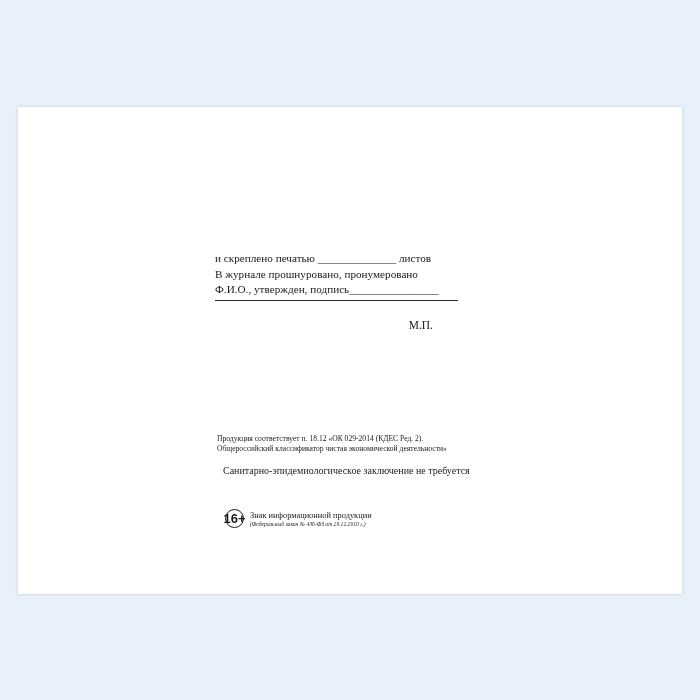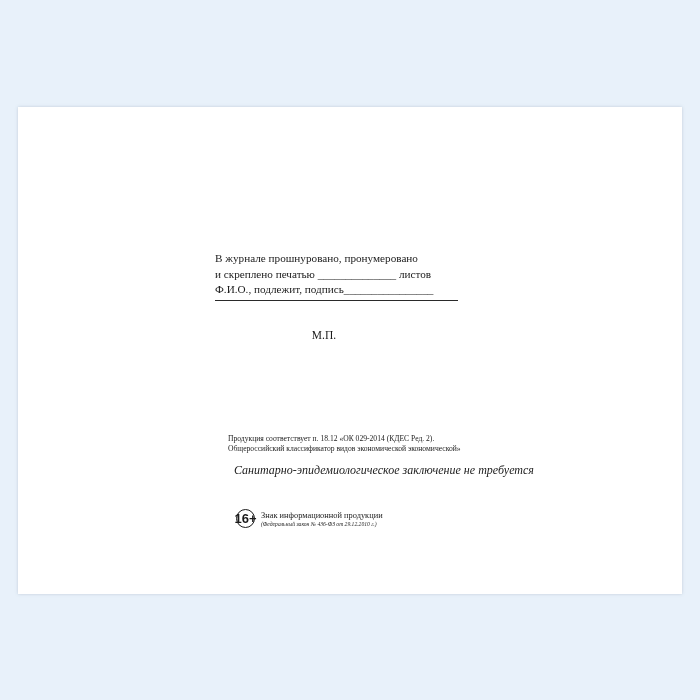--- a/index.html
+++ b/index.html
@@ -39,50 +39,49 @@
     color: #1b1b1b;
     white-space: nowrap;
   }
   .rule {
     margin-top: 2px;
     border-bottom: 1px solid #2a2a2a;
     width: 243px;
     height: 0;
   }
   .mp {
-    margin-top: 28px;
-    text-align: center;
+    margin-top: 18px;
+    text-align: right;
     font-size: 11.5px;
     color: #1b1b1b;
     padding-right: 62px;
   }
   .block-legal {
     position: absolute;
-    left: 210px;
+    left: 199px;
     top: 327px;
     width: 300px;
     color: #1b1b1b;
   }
   .legal-1 {
     font-size: 7.6px;
     line-height: 10.2px;
     white-space: nowrap;
   }
   .legal-1.ital {
     font-style: italic;
   }
   .legal-gap {
     height: 11px;
   }
   .legal-2 {
-    font-size: 12px;
+    font-size: 10px;
     line-height: 11px;
     white-space: nowrap;
     padding-left: 6px;
-    font-style: italic;
   }
   .mark-row {
     display: flex;
     align-items: center;
     margin-top: 11px;
     padding-left: 8px;
   }
   .age-badge {
     width: 17px;
     height: 17px;
@@ -115,30 +114,30 @@
     margin-top: 1px;
   }
 </style>
 </head>
 <body>
 
 <div class="canvas">
   <div class="page">
 
     <div class="block-main">
+      <div class="line">и скреплено печатью ______________ листов</div>
       <div class="line">В журнале прошнуровано, пронумеровано</div>
-      <div class="line">и скреплено печатью ______________ листов</div>
-      <div class="line">Ф.И.О., подлежит, подпись________________</div>
+      <div class="line">Ф.И.О., утвержден, подпись________________</div>
       <div class="rule"></div>
       <div class="mp">М.П.</div>
     </div>
 
     <div class="block-legal">
       <div class="legal-1">Продукция соответствует п. 18.12 «ОК 029-2014 (КДЕС Ред. 2).</div>
-      <div class="legal-1">Общероссийский классификатор видов экономической экономической»</div>
+      <div class="legal-1">Общероссийский классификатор чистая экономической деятельности»</div>
 
       <div class="legal-gap"></div>
 
       <div class="legal-2">Санитарно-эпидемиологическое заключение не требуется</div>
       <div class="legal-gap"></div>
       <div class="legal-gap"></div>
 
       <div class="mark-row">
         <div class="age-badge">16+</div>
         <div class="mark-text">

